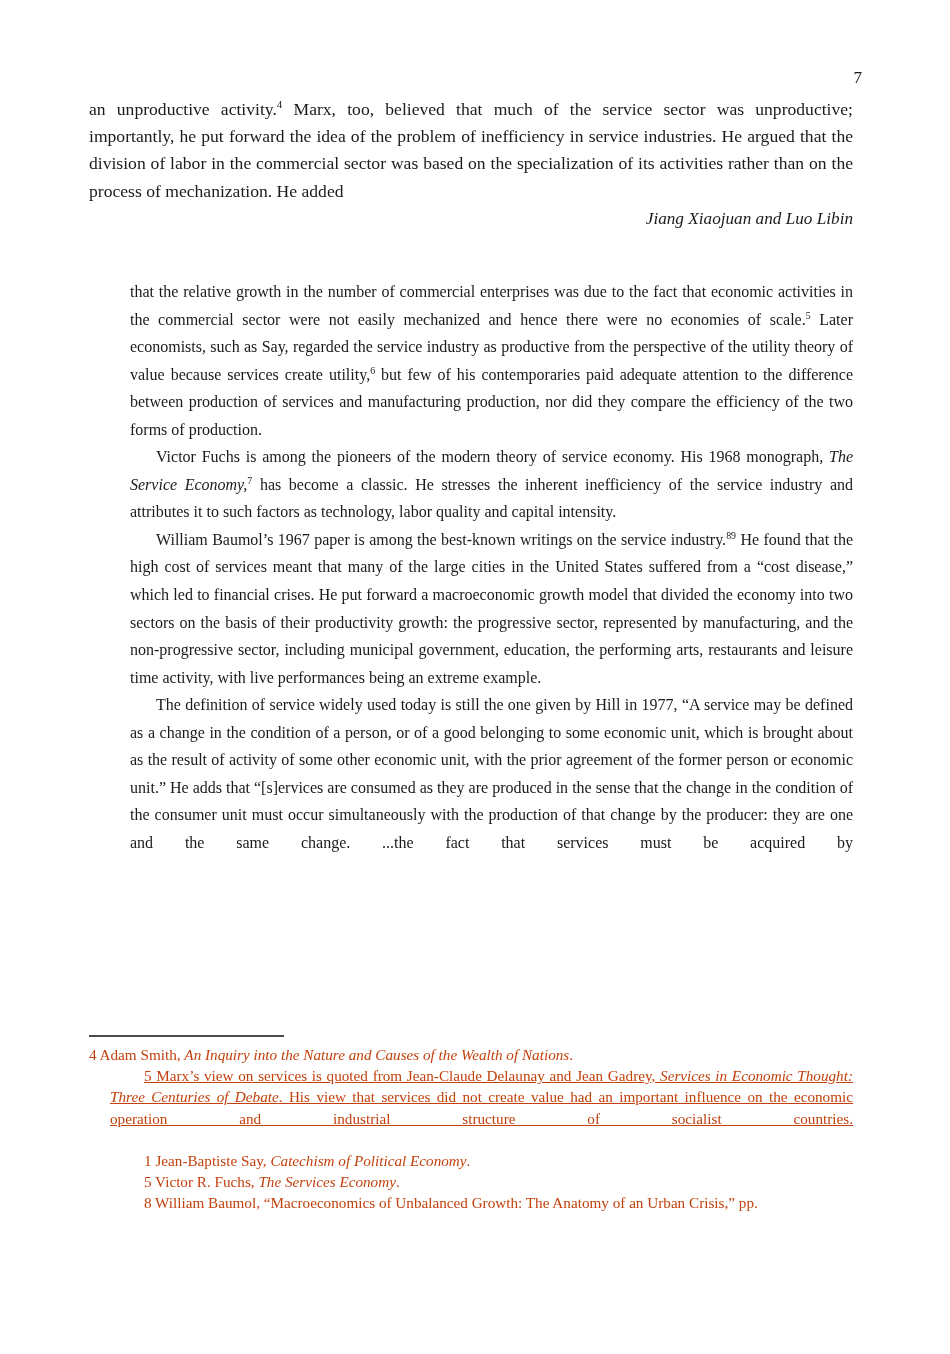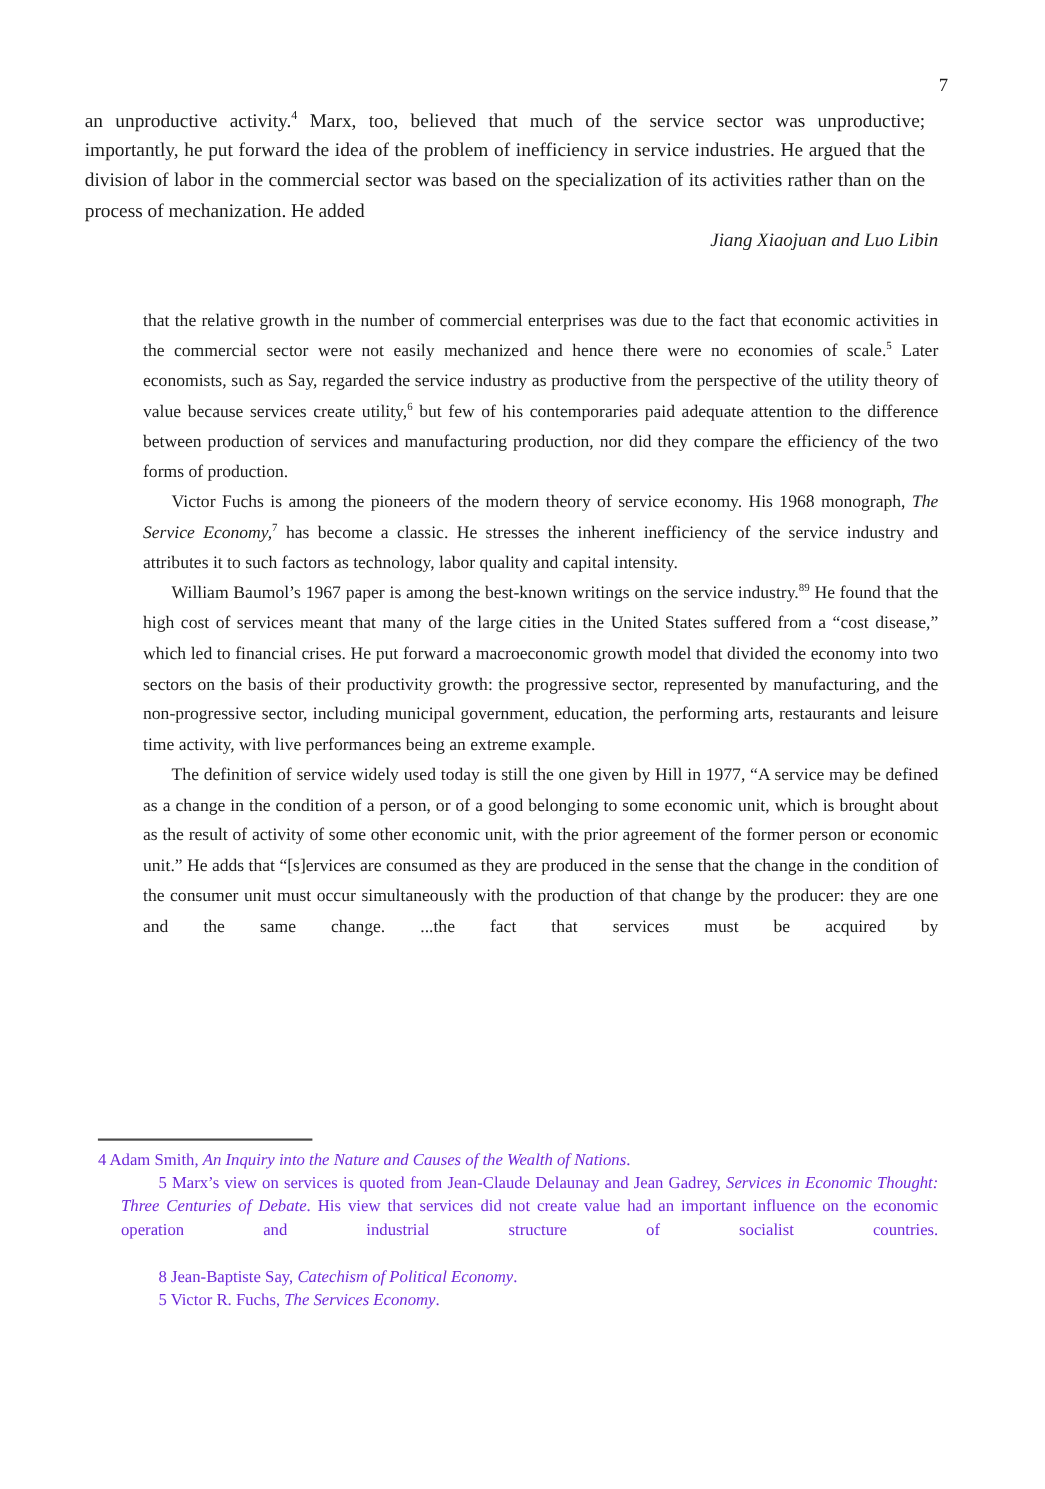--- a/index.html
+++ b/index.html
@@ -29,21 +29,21 @@
     text-align: right;
     font-size: 17px;
     line-height: 20px;
     color: #1a1a1a;
   }
 
   
   .block-top {
     position: absolute;
     top: 96px;
-    left: 77px;
+    left: 89px;
     width: 764px;
     font-size: 17.6px;
     line-height: 27.2px;
     text-align: justify;
     text-justify: inter-word;
     color: #1a1a1a;
   }
   .block-top p {
     margin: 0;
     text-align: justify;
@@ -110,33 +110,34 @@
     height: 0;
     border-top: 2px solid #4a4a4a;
   }
   .footnotes {
     position: absolute;
     top: 1044px;
     left: 89px;
     width: 764px;
     font-size: 15.2px;
     line-height: 21.2px;
-    color: #6d28d9;
+    color: #c2410c;
   }
   .fn {
     margin: 0;
   }
   .fn-flush {
     text-align: left;
   }
   .fn-indent-block {
     margin-left: 21px;
     text-indent: 34px;
     text-align: justify;
     text-justify: inter-word;
+    text-decoration: underline;
   }
   .fn-indent-block::after {
     content: "";
     display: inline-block;
     width: 100%;
   }
   .fn-hang {
     margin-left: 55px;
     text-align: left;
   }
@@ -167,21 +168,22 @@
   </div>
 
   <div class="fn-rule"></div>
 
   <div class="footnotes">
 
     <p class="fn fn-flush"><span>4 Adam Smith, </span><i>An Inquiry into the Nature and Causes of the Wealth of Nations</i><span>.</span></p>
 
     <p class="fn fn-indent-block"><span>5 Marx’s view on services is quoted from Jean-Claude Delaunay and Jean Gadrey, </span><i>Services in Economic Thought: Three Centuries of Debate</i><span>. His view that services did not create value had an important influence on the economic operation and industrial structure of socialist countries.</span></p>
 
-    <p class="fn fn-hang"><span>8 Jean-Baptiste Say, </span><i>Catechism of Political Economy</i><span>.</span></p>
+    <p class="fn fn-hang"><span>1 Jean-Baptiste Say, </span><i>Catechism of Political Economy</i><span>.</span></p>
 
     <p class="fn fn-hang"><span>5 Victor R. Fuchs, </span><i>The Services Economy</i><span>.</span></p>
 
+    <p class="fn fn-hang">8 William Baumol, “Macroeconomics of Unbalanced Growth: The Anatomy of an Urban Crisis,” pp.</p>
 
 
   </div>
 
 </div>
 
 </body></html>

